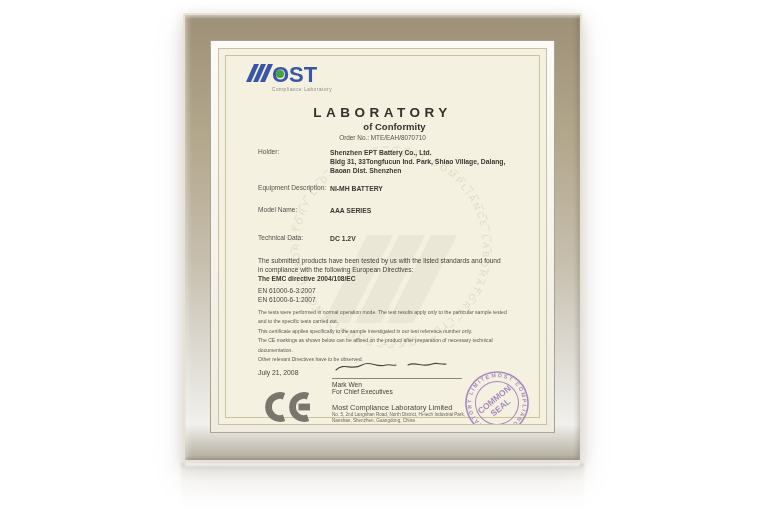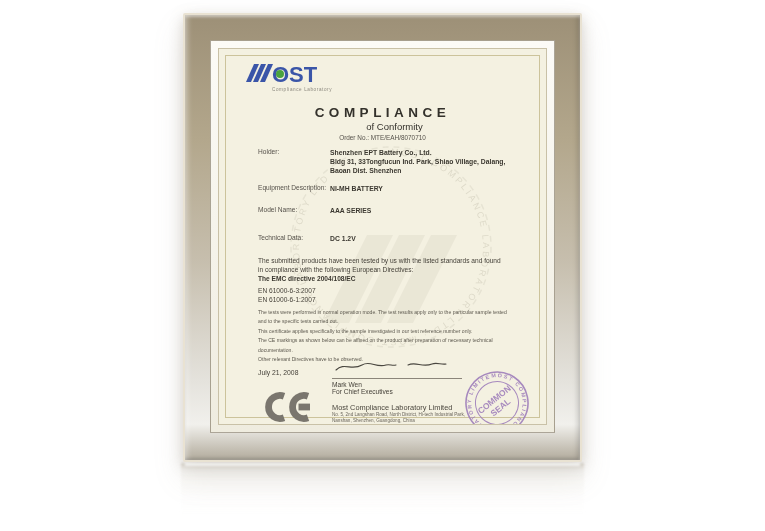--- a/index.html
+++ b/index.html
@@ -48,21 +48,21 @@
 
   
   .watermark{position:absolute;left:52px;top:78px;pointer-events:none;opacity:.55;}
 
   
   .content{position:absolute;inset:0;color:#46423a;}
   .logo-svg{position:absolute;left:25px;top:11px;}
 
   .title-block{position:absolute;left:0;top:56px;width:100%;text-align:center;}
   .title-main{font-size:13.5px;font-weight:bold;letter-spacing:4.5px;color:#33312b;}
-  .title-sub{font-size:9.5px;font-weight:normal;color:#33312b;margin-top:1px;padding-left:24px;}
+  .title-sub{font-size:9.5px;font-weight:bold;color:#33312b;margin-top:1px;padding-left:24px;}
   .order-no{font-size:6.4px;color:#55514a;margin-top:2px;}
 
   .field-row{position:absolute;left:39px;display:flex;}
   .field-label{width:72px;font-size:6.6px;color:#55514a;flex:none;}
   .field-value{font-size:6.8px;font-weight:bold;color:#3b3830;line-height:9px;}
 
   .statement{position:absolute;left:39px;top:207px;font-size:6.6px;line-height:9.2px;color:#46423a;}
   .directive{font-weight:bold;color:#3b3830;}
   .standards{position:absolute;left:39px;top:238px;font-size:6.6px;line-height:8.6px;color:#46423a;}
   .fine-print{position:absolute;left:39px;top:259px;font-size:5.1px;line-height:9.4px;color:#5d594f;width:270px;}
@@ -113,21 +113,21 @@
                 <polygon points="2,22 10,4 15,4 7,22"></polygon>
                 <polygon points="9,22 17,4 22,4 14,22"></polygon>
                 <polygon points="16,22 24,4 29,4 21,22"></polygon>
               </g>
               <text x="28" y="22" font-size="22" font-weight="bold" fill="#3a55a8" font-family="Liberation Sans, sans-serif">OST</text>
               <circle cx="36" cy="14" r="4" fill="#4aa23e"></circle>
               <text x="28" y="30.5" font-size="4.6" fill="#8a877d" letter-spacing="0.6" font-family="Liberation Sans, sans-serif">Compliance Laboratory</text>
             </svg>
 
             <div class="title-block">
-              <div class="title-main">COMPLIANCE</div>
+              <div class="title-main">LABORATORY</div>
               <div class="title-sub">of Conformity</div>
               <div class="order-no">Order No.: MTE/EAH/8070710</div>
             </div>
 
             <div class="field-row" style="top:99px;">
               <div class="field-label">Holder:</div>
               <div class="field-value">
                 <div>Shenzhen EPT Battery Co., Ltd.</div>
                 <div>Bldg 31, 33Tongfucun Ind. Park, Shiao Village, Dalang,</div>
                 <div>Baoan Dist. Shenzhen</div>

